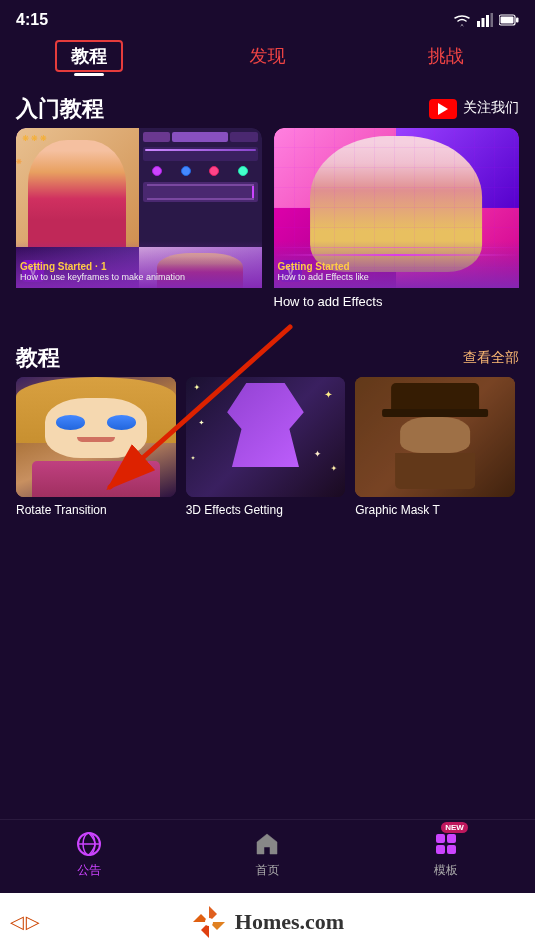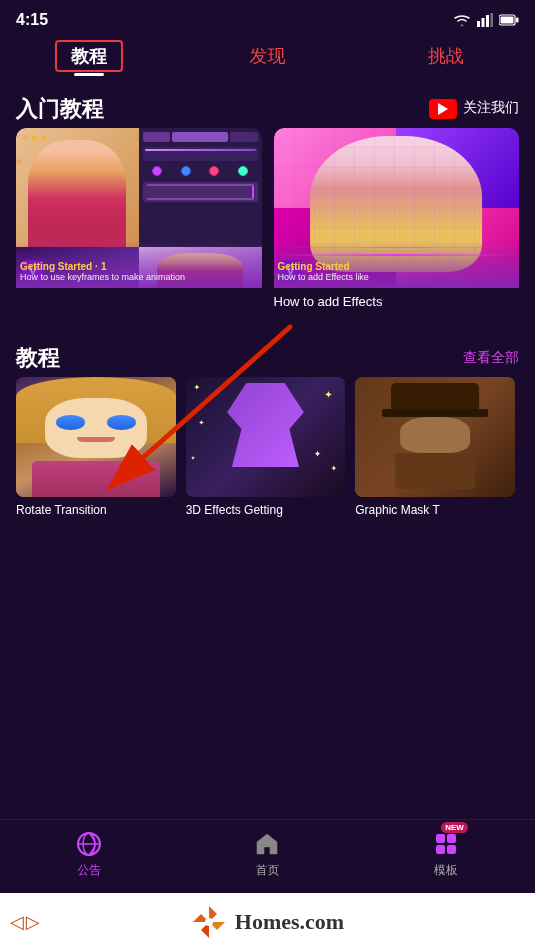--- a/index.html
+++ b/index.html
@@ -178,21 +178,21 @@
       font-size: 9px;
       color: #eee;
     }
 
     
     .tutorials-section {
       margin-top: 16px;
     }
     .see-all {
       font-size: 14px;
-      color: #d946ef;
+      color: #fdba74;
       cursor: pointer;
     }
 
     
     .small-cards-row {
       display: flex;
       gap: 10px;
       padding: 0 16px;
       overflow: hidden;
     }

